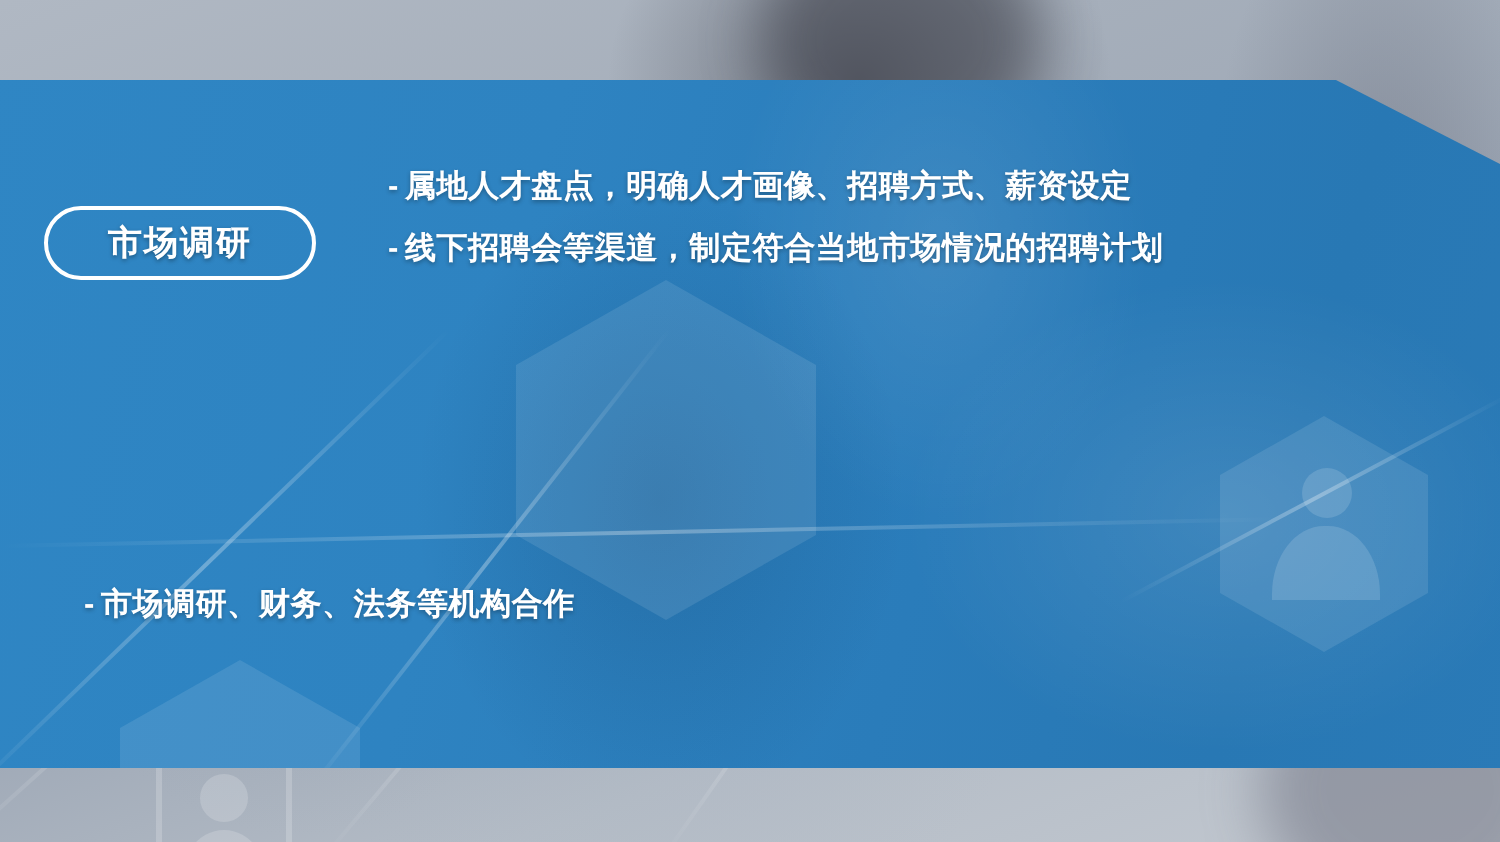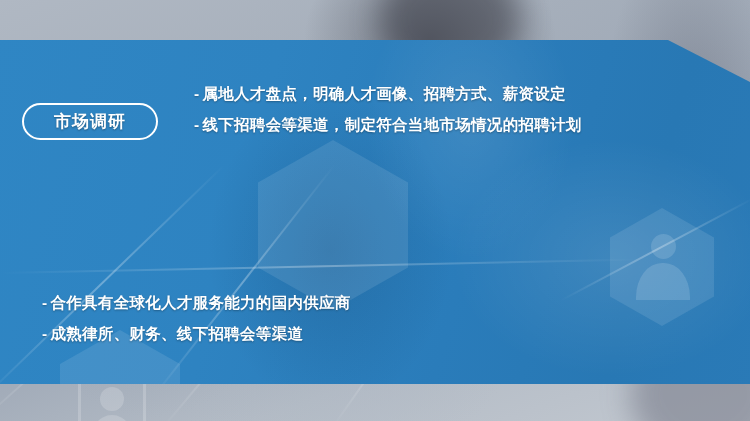--- a/index.html
+++ b/index.html
@@ -125,22 +125,19 @@
         <div class="line">
           <span class="dash">-</span><span>线下招聘会等渠道，制定符合当地市场情况的招聘计划</span>
         </div>
       </div>
     </div>
 
 
     <div class="row" style="left:22px;top:287px;">
       <div class="lines">
         <div class="line">
-          <span class="dash">-</span><span>合作具有全球化人才服务能力的国内供应商</span>
-        </div>
-        <div class="line">
-          <span class="dash">-</span><span>成熟律所、财务、线下招聘会等渠道</span>
+          <span class="dash">-</span><span>市场调研、财务、法务等机构合作</span>
         </div>
       </div>
     </div>
 
   </div>
 </div>
 
 </body></html>

